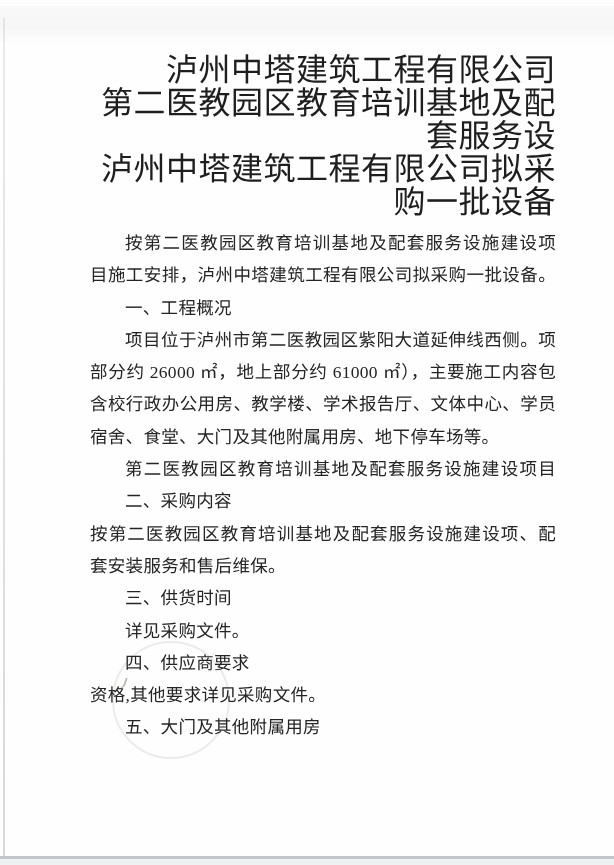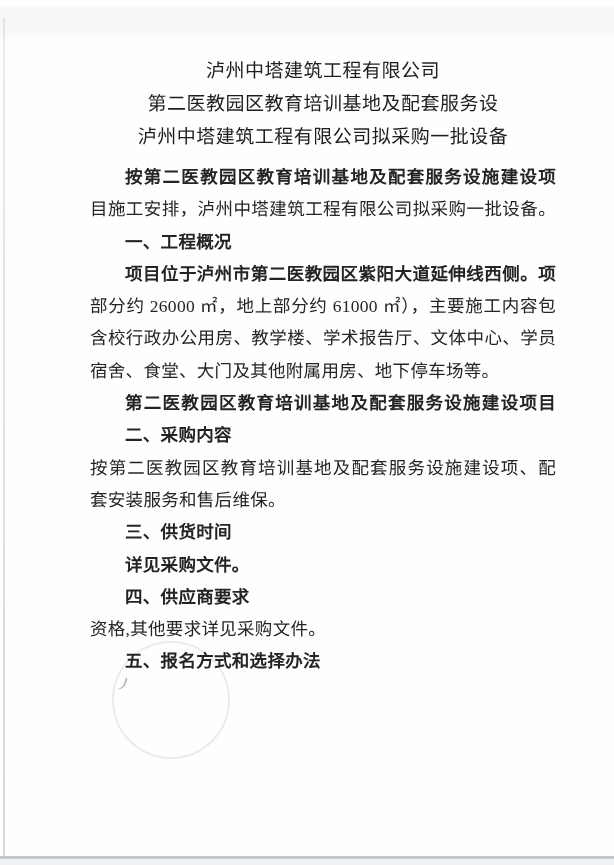--- a/index.html
+++ b/index.html
@@ -67,36 +67,36 @@
     border-radius: 0 0 8px 0;
     transform: rotate(18deg);
     pointer-events: none;
   }
   .content {
     position: absolute;
     left: 90px; top: 54px;
     width: 466px;
   }
   .doc-title {
-    text-align: center;
-    font-size: 19px;
+    text-align: right;
+    font-size: 32px;
     line-height: 33px;
     font-weight: 500;
     letter-spacing: 0.5px;
     color: #1e1e1e;
   }
   .body-text {
     margin-top: 8px;
     font-size: 17.5px;
     line-height: 32.3px;
     letter-spacing: 0.3px;
     color: #242424;
   }
   .ln { width: 466px; white-space: nowrap; }
-  .ind { text-indent: 2em; font-weight: bold; }
+  .ind { text-indent: 2em; }
   .fill { text-align: justify; text-align-last: justify; }
 </style>
 </head>
 <body>
 
 <div class="page">
 
   <div class="scan-top-band"></div>
   <div class="scan-left-edge"></div>
 
@@ -120,21 +120,21 @@
       <div class="ln fill">含校行政办公用房、教学楼、学术报告厅、文体中心、学员</div>
       <div class="ln">宿舍、食堂、大门及其他附属用房、地下停车场等。</div>
       <div class="ln ind fill">第二医教园区教育培训基地及配套服务设施建设项目</div>
       <div class="ln ind">二、采购内容</div>
       <div class="ln fill">按第二医教园区教育培训基地及配套服务设施建设项、配</div>
       <div class="ln">套安装服务和售后维保。</div>
       <div class="ln ind">三、供货时间</div>
       <div class="ln ind">详见采购文件。</div>
       <div class="ln ind">四、供应商要求</div>
       <div class="ln">资格,其他要求详见采购文件。</div>
-      <div class="ln ind">五、报名方式和选择办法</div>
+      <div class="ln ind">五、大门及其他附属用房</div>
     </div>
 
   </div>
 
   <div class="scan-bottom-edge"></div>
   <div class="scan-bottom-strip"></div>
 
 </div>
 
 </body></html>

